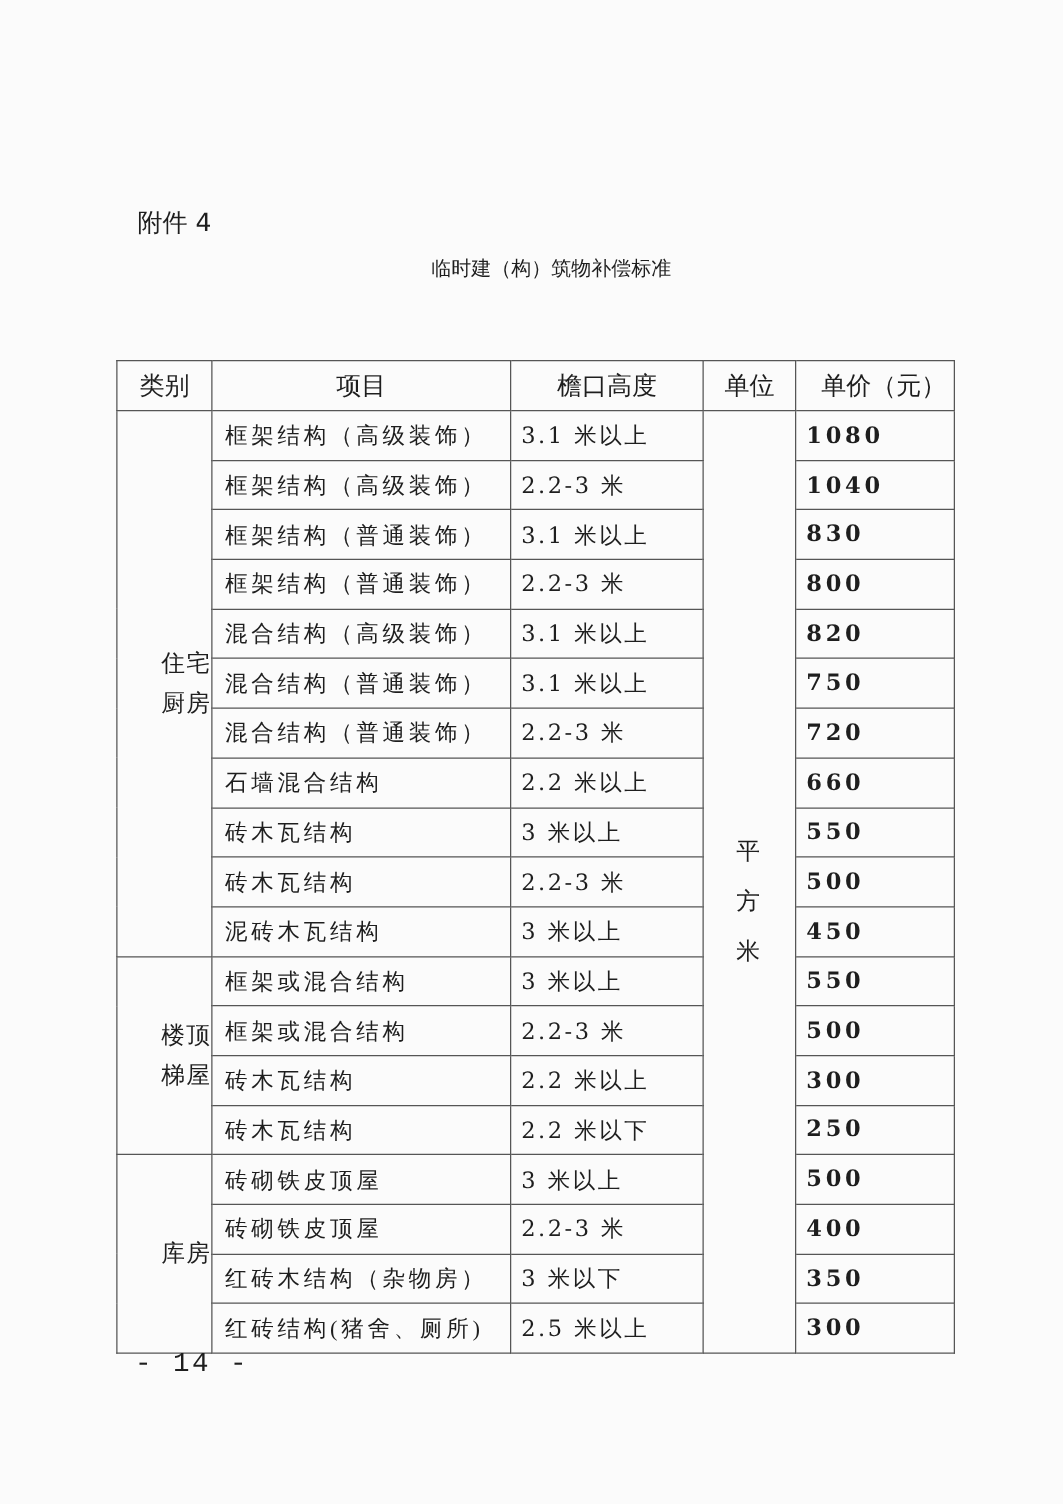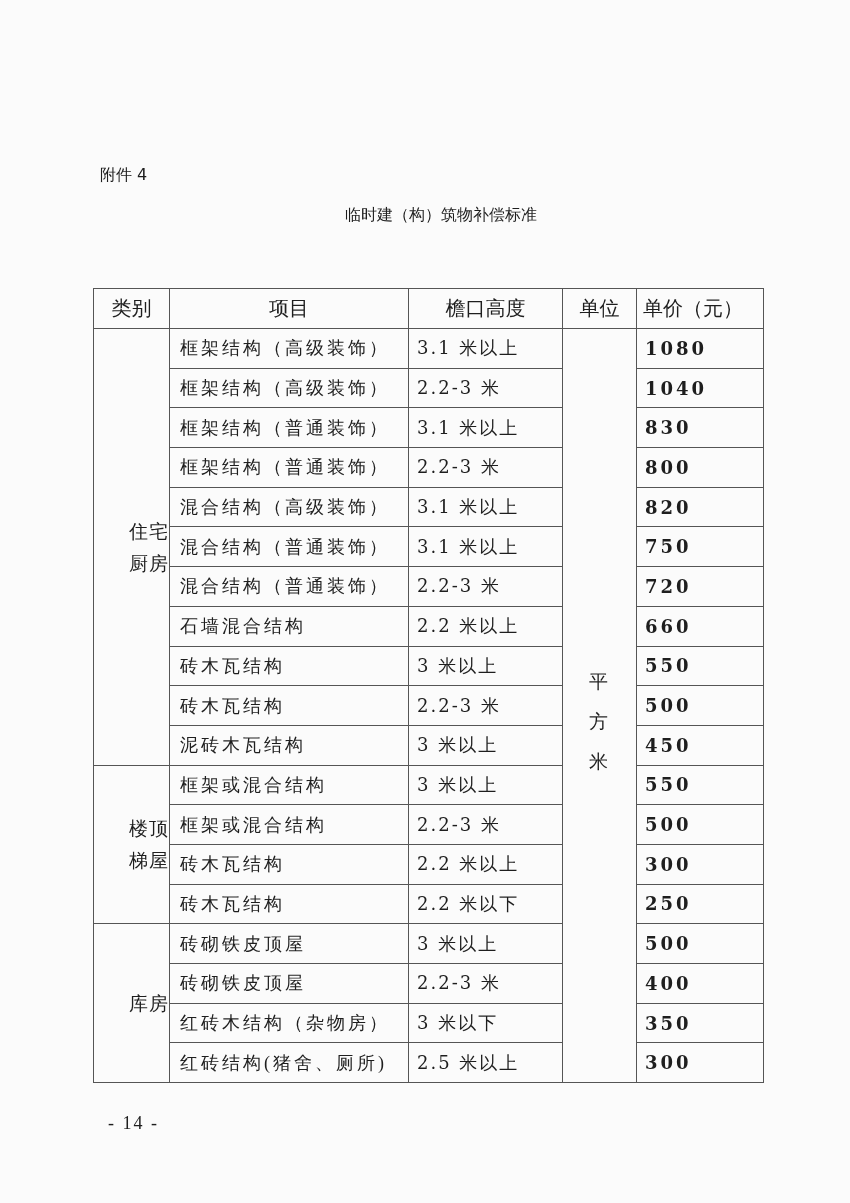--- a/index.html
+++ b/index.html
@@ -1,30 +1,30 @@
 <!DOCTYPE html>
 <html><head>
 <meta charset="utf-8">
 <style>
   html,body{margin:0;padding:0;}
   body{width:850px;height:1203px;background:#fbfbfb;position:relative;overflow:hidden;
        font-family:"DejaVu Sans","Liberation Sans",sans-serif;color:#1e1e1e;}
-  .attach{position:absolute;left:100px;top:165px;font-size:16px;}
+  .attach{position:absolute;left:110px;top:165px;font-size:20px;}
   .title{position:absolute;left:16px;width:850px;top:205px;text-align:center;font-size:16px;}
   table{position:absolute;left:93px;top:245px;border-collapse:collapse;table-layout:fixed;margin-top:43px;}
   td,th{border:1.3px solid #555;padding:0;font-weight:normal;height:39.7px;box-sizing:border-box;}
   th{font-size:20px;height:40px;}
   td{font-family:"DejaVu Serif","Liberation Serif",serif;font-size:18px;letter-spacing:2px;}
   td.item{padding-left:10px;font-family:Liberation Serif, serif;letter-spacing:3px;white-space:nowrap;}
   td.h{padding-left:8px;white-space:nowrap;}
   td.p{padding-left:8px;letter-spacing:3px;font-weight:bold;}
   td.cat{text-align:right;font-family:"DejaVu Sans","Liberation Sans",sans-serif;font-size:19px;line-height:32px;letter-spacing:1px;}
   td.unit{vertical-align:top;text-align:center;font-family:"DejaVu Sans","Liberation Sans",sans-serif;font-size:19px;}
   .unitv{padding-top:332px;line-height:40px;}
-  .pageno{position:absolute;left:108px;top:1113px;font-size:18px;font-family:Liberation Serif, serif;letter-spacing:2px;}
+  .pageno{position:absolute;left:108px;top:1079px;font-size:22px;font-family:Liberation Mono, monospace;letter-spacing:2px;}
 </style>
 </head>
 <body>
 
 <div class="attach">附件 4</div>
 <div class="title">临时建（构）筑物补偿标准</div>
 
 <table>
   <colgroup>
     <col style="width:76px">
@@ -32,21 +32,21 @@
       <col style="width:154px">
       <col style="width:74px">
       <col style="width:127px">
   </colgroup>
   <thead>
     <tr>
       <th>类别</th>
       <th>项目</th>
       <th>檐口高度</th>
       <th>单位</th>
-      <th style="text-align:left;padding-left:6px;">单价（元）</th>
+      <th style="text-align:left;padding-left:20px;">单价（元）</th>
     </tr>
   </thead>
   <tbody id="tbody">
       <tr>
         <td class="cat" rowspan="11">
           <div>住宅</div>
           <div>厨房</div>
         </td>
         <td class="item">框架结构（高级装饰）</td>
         <td class="h">3.1 米以上</td>

